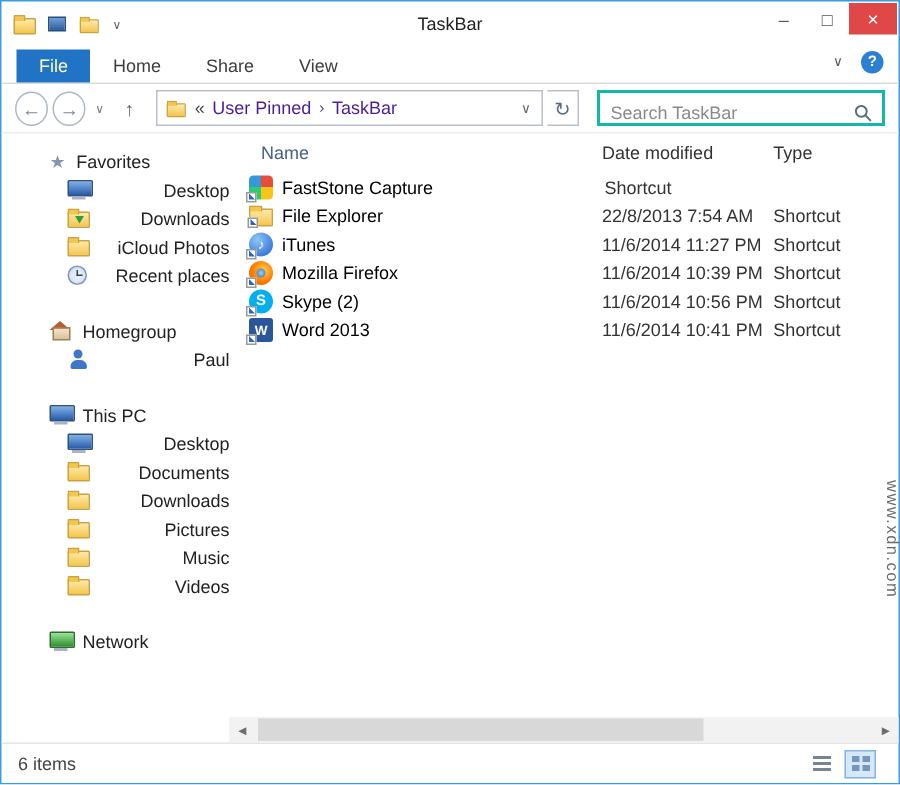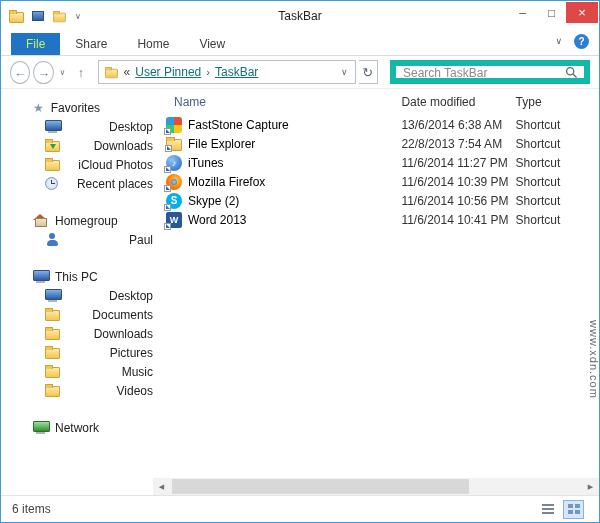--- a/index.html
+++ b/index.html
@@ -12,38 +12,38 @@
   .qat { display:flex; align-items:center; gap:8px; padding-left:8px; z-index:3; }
   .qat-chev { font-size:8px; color:#666; }
   .title { position:absolute; left:0; right:0; text-align:center; font-size:12px; color:#222; }
   .controls { position:absolute; top:1px; right:1px; display:flex; z-index:4; }
   .ctrl { width:29px; height:21px; display:flex; align-items:center; justify-content:center; font-size:12px; color:#555; }
   .ctrl.close { width:32px; background:#e04848; color:#fff; font-size:13px; }
 
   
   .tabs { height:25px; display:flex; align-items:flex-end; padding-left:10px; border-bottom:1px solid #dcdcdc; position:relative; flex:0 0 auto; }
   .tab { padding:4px 15px; font-size:12px; color:#3e3e3e; }
-  .tab.active { background:#2173c6; color:#bef264; }
+  .tab.active { background:#2173c6; color:#fef9c3; }
   .tabs-right { position:absolute; right:10px; top:0; bottom:4px; display:flex; align-items:center; gap:12px; }
   .ribbon-chev { font-size:9px; color:#555; }
   .help { width:15px; height:15px; border-radius:50%; background:#2d7fd3; color:#fff; font-size:10px; font-weight:bold; display:flex; align-items:center; justify-content:center; }
 
   
   .navrow { height:33px; display:flex; align-items:center; padding:0 9px; gap:3px; border-bottom:1px solid #ededed; flex:0 0 auto; }
   .navbtn { display:flex; align-items:center; justify-content:center; }
   .navbtn.round { width:23px; height:23px; border:1px solid #aeb8c2; border-radius:50%; color:#7b8b9b; font-size:13px; }
   .navbtn.tiny { width:13px; font-size:8px; color:#777; }
   .navbtn.up { width:22px; font-size:13px; color:#5a6b7c; }
   .addressbar { flex:0 0 258px; height:24px; border:1px solid #b9c0c9; display:flex; align-items:center; padding:0 5px; gap:5px; background:#fff; margin-left:4px; }
-  .crumb { color:#0f766e; white-space:nowrap;text-decoration:underline; }
+  .crumb { color:#4c1d95; white-space:nowrap; }
   .crumb-overflow { color:#444; }
   .crumb-sep { color:#555; font-size:11px; }
   .addr-chev { margin-left:auto; font-size:9px; color:#666; padding:0 2px; }
   .refreshbtn { width:22px; height:24px; border:1px solid #b9c0c9; border-left:none; display:flex; align-items:center; justify-content:center; color:#5a6b7c; font-size:13px; background:#fff; }
-  .searchbox { flex:1; height:24px; border:6px solid #14b8a6; margin-left:9px; display:flex; align-items:flex-start; background:#fff; }
+  .searchbox { flex:1; height:24px; border:2px solid #14b8a6; margin-left:9px; display:flex; align-items:flex-end; background:#fff; }
   .searchbox input { flex:1; min-width:0; border:none; outline:none; padding:0 7px; font:12px "Liberation Sans",sans-serif; color:#333; background:transparent; }
   .searchbox input::placeholder { color:#8a8a8a; }
   .search-ic { margin-right:6px; display:flex; }
 
   
   .main { flex:1; min-height:0; display:flex; position:relative; }
   .sidebar { width:152px; padding-top:9px; flex:0 0 auto; }
   .side-sec { margin-bottom:18px; }
   .side-row { height:19px; display:flex; align-items:center; gap:7px; }
   .side-row.sec { padding-left:32px; }
@@ -134,22 +134,22 @@
     <div class="title">TaskBar</div>
     <div class="controls">
       <span class="ctrl">–</span>
       <span class="ctrl">□</span>
       <span class="ctrl close">×</span>
     </div>
   </div>
 
   <div class="tabs">
     <div class="tab active">File</div>
+    <div class="tab">Home</div>
     <div class="tab">Share</div>
-    <div class="tab">Home</div>
     <div class="tab">View</div>
     <div class="tabs-right">
       <span class="ribbon-chev">∨</span>
       <span class="help">?</span>
     </div>
   </div>
 
   <div class="navrow">
     <span class="navbtn round">←</span>
     <span class="navbtn round">→</span>
@@ -260,21 +260,20 @@
         <div class="col type">Type</div>
       </div>
 
       <div class="frow">
         <div class="col name">
           <span class="fic fic-faststone">
               <span class="lnk"></span>
             </span>
           <span class="fname">FastStone Capture</span>
         </div>
-        <div class="col date">13/6/2014 6:38 AM</div>
         <div class="col type">Shortcut</div>
       </div>
 
       <div class="frow">
         <div class="col name">
           <span class="fic fic-folder">
               <span class="lnk"></span>
             </span>
           <span class="fname">File Explorer</span>
         </div>

